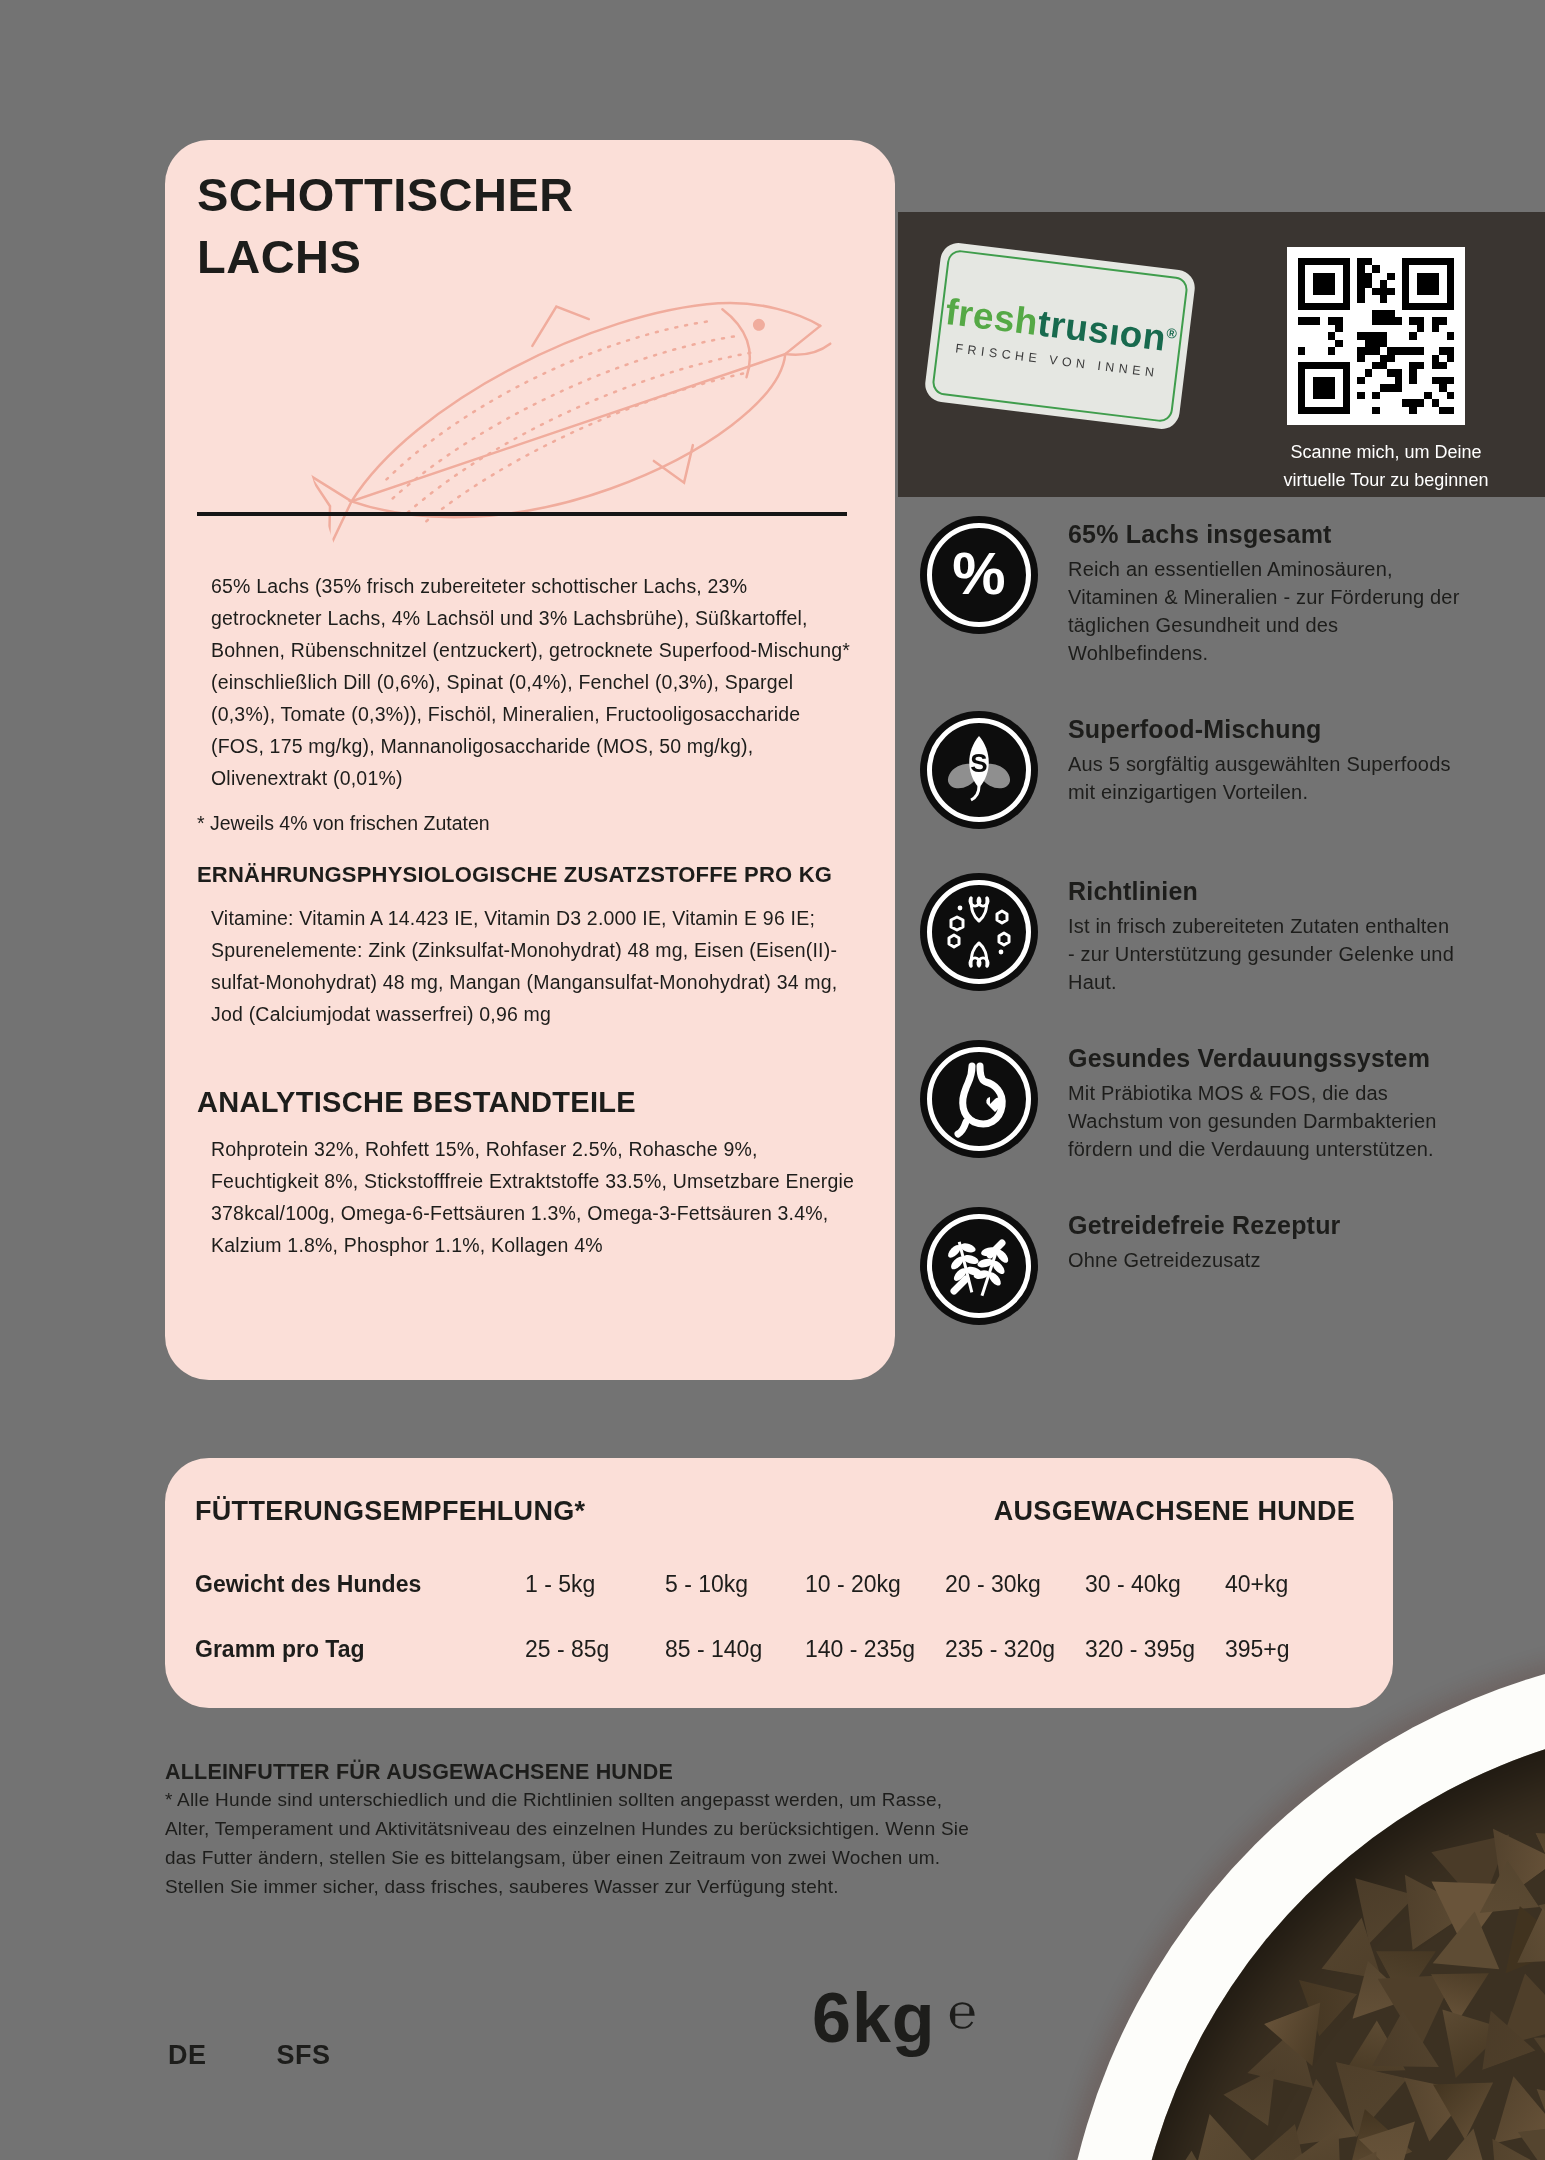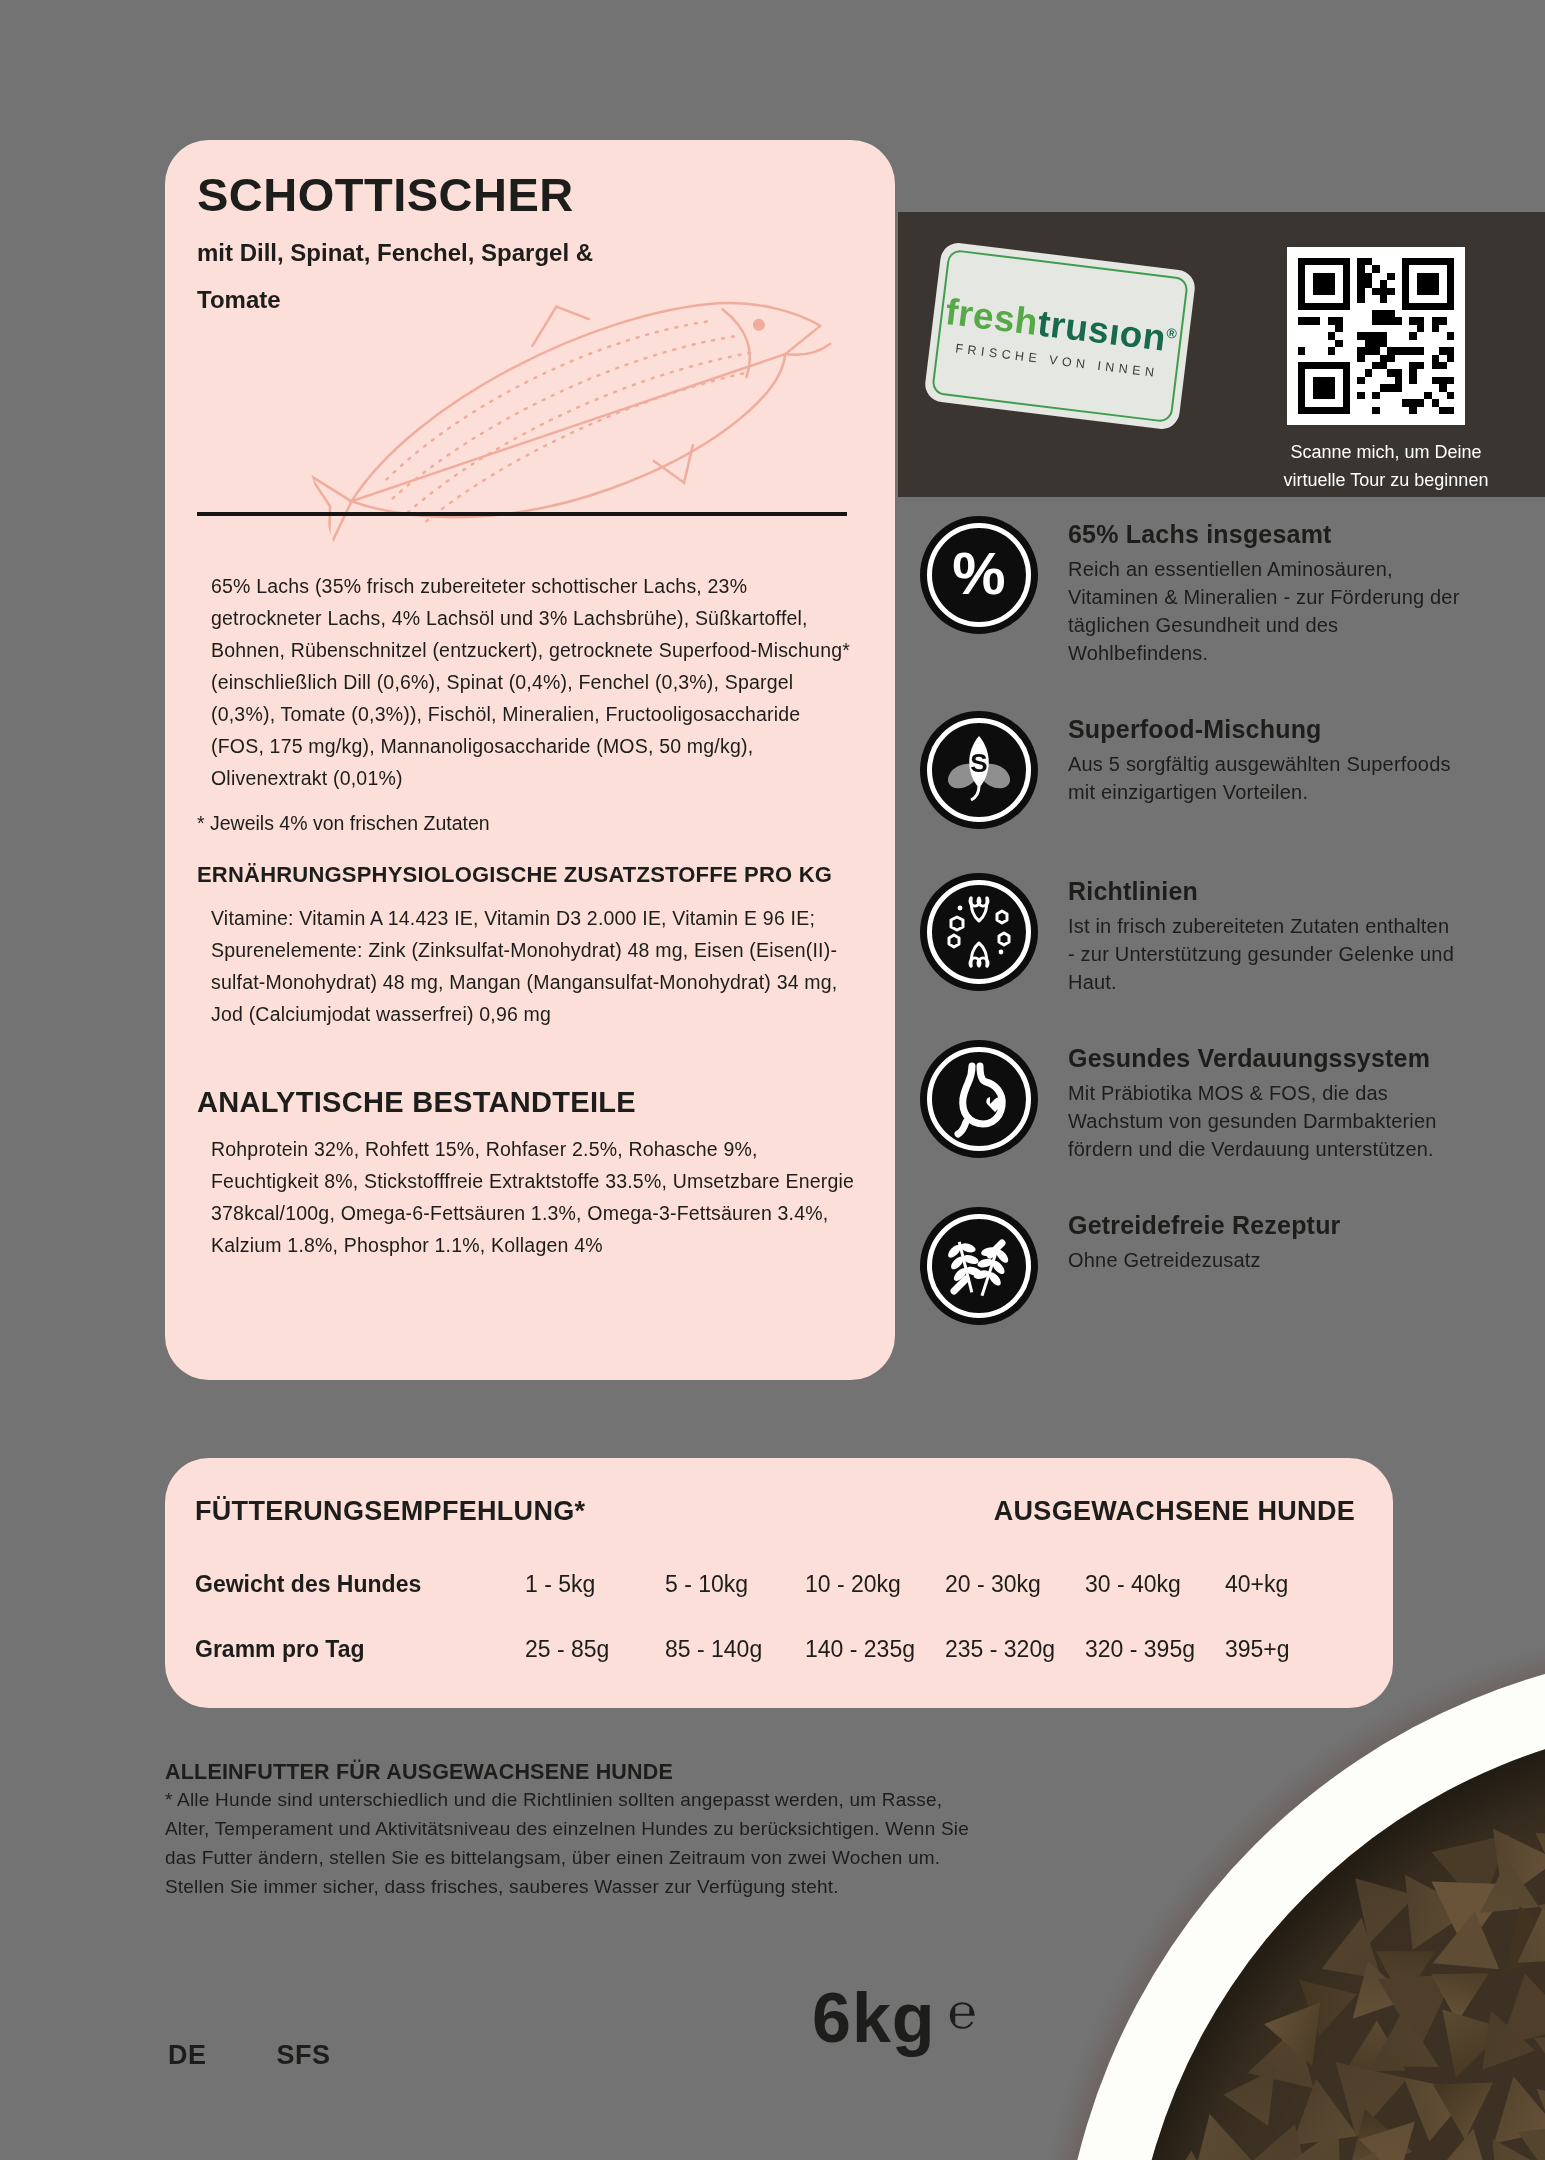--- a/index.html
+++ b/index.html
@@ -96,22 +96,22 @@
         <path d="M70,120 C170,70 320,50 430,70" stroke-dasharray="2,8"></path>
         <path d="M70,140 C170,95 330,72 448,92" stroke-dasharray="2,8"></path>
         <path d="M80,158 C180,115 330,95 455,112" stroke-dasharray="2,8"></path>
         <path d="M95,172 C190,135 330,118 448,130" stroke-dasharray="2,8"></path>
       </svg>
     </div>
 
     <div class="card-content">
       <div class="big-title">
         <div>SCHOTTISCHER</div>
-      </div>
-      <div class="subtitle">mit Dill, Spinat, Fenchel, Spargel &amp; Tomate</div>
+        <div>LACHS</div>
+      </div>
     </div>
 
     <div class="divider"></div>
 
     <div class="sections">
       <p class="body-text">65% Lachs (35% frisch zubereiteter schottischer Lachs, 23% getrockneter Lachs, 4% Lachsöl und 3% Lachsbrühe), Süßkartoffel, Bohnen, Rübenschnitzel (entzuckert), getrocknete Superfood-Mischung* (einschließlich Dill (0,6%), Spinat (0,4%), Fenchel (0,3%), Spargel (0,3%), Tomate (0,3%)), Fischöl, Mineralien, Fructooligosaccharide (FOS, 175 mg/kg), Mannanoligosaccharide (MOS, 50 mg/kg), Olivenextrakt (0,01%)</p>
       <p class="footnote">* Jeweils 4% von frischen Zutaten</p>
 
       <div class="sec-h2">ERNÄHRUNGSPHYSIOLOGISCHE ZUSATZSTOFFE PRO KG</div>
       <p class="body-text">Vitamine: Vitamin A 14.423 IE, Vitamin D3 2.000 IE, Vitamin E 96 IE; Spurenelemente: Zink (Zinksulfat-Monohydrat) 48 mg, Eisen (Eisen(II)-sulfat-Monohydrat) 48 mg, Mangan (Mangansulfat-Monohydrat) 34 mg, Jod (Calciumjodat wasserfrei) 0,96 mg</p>

